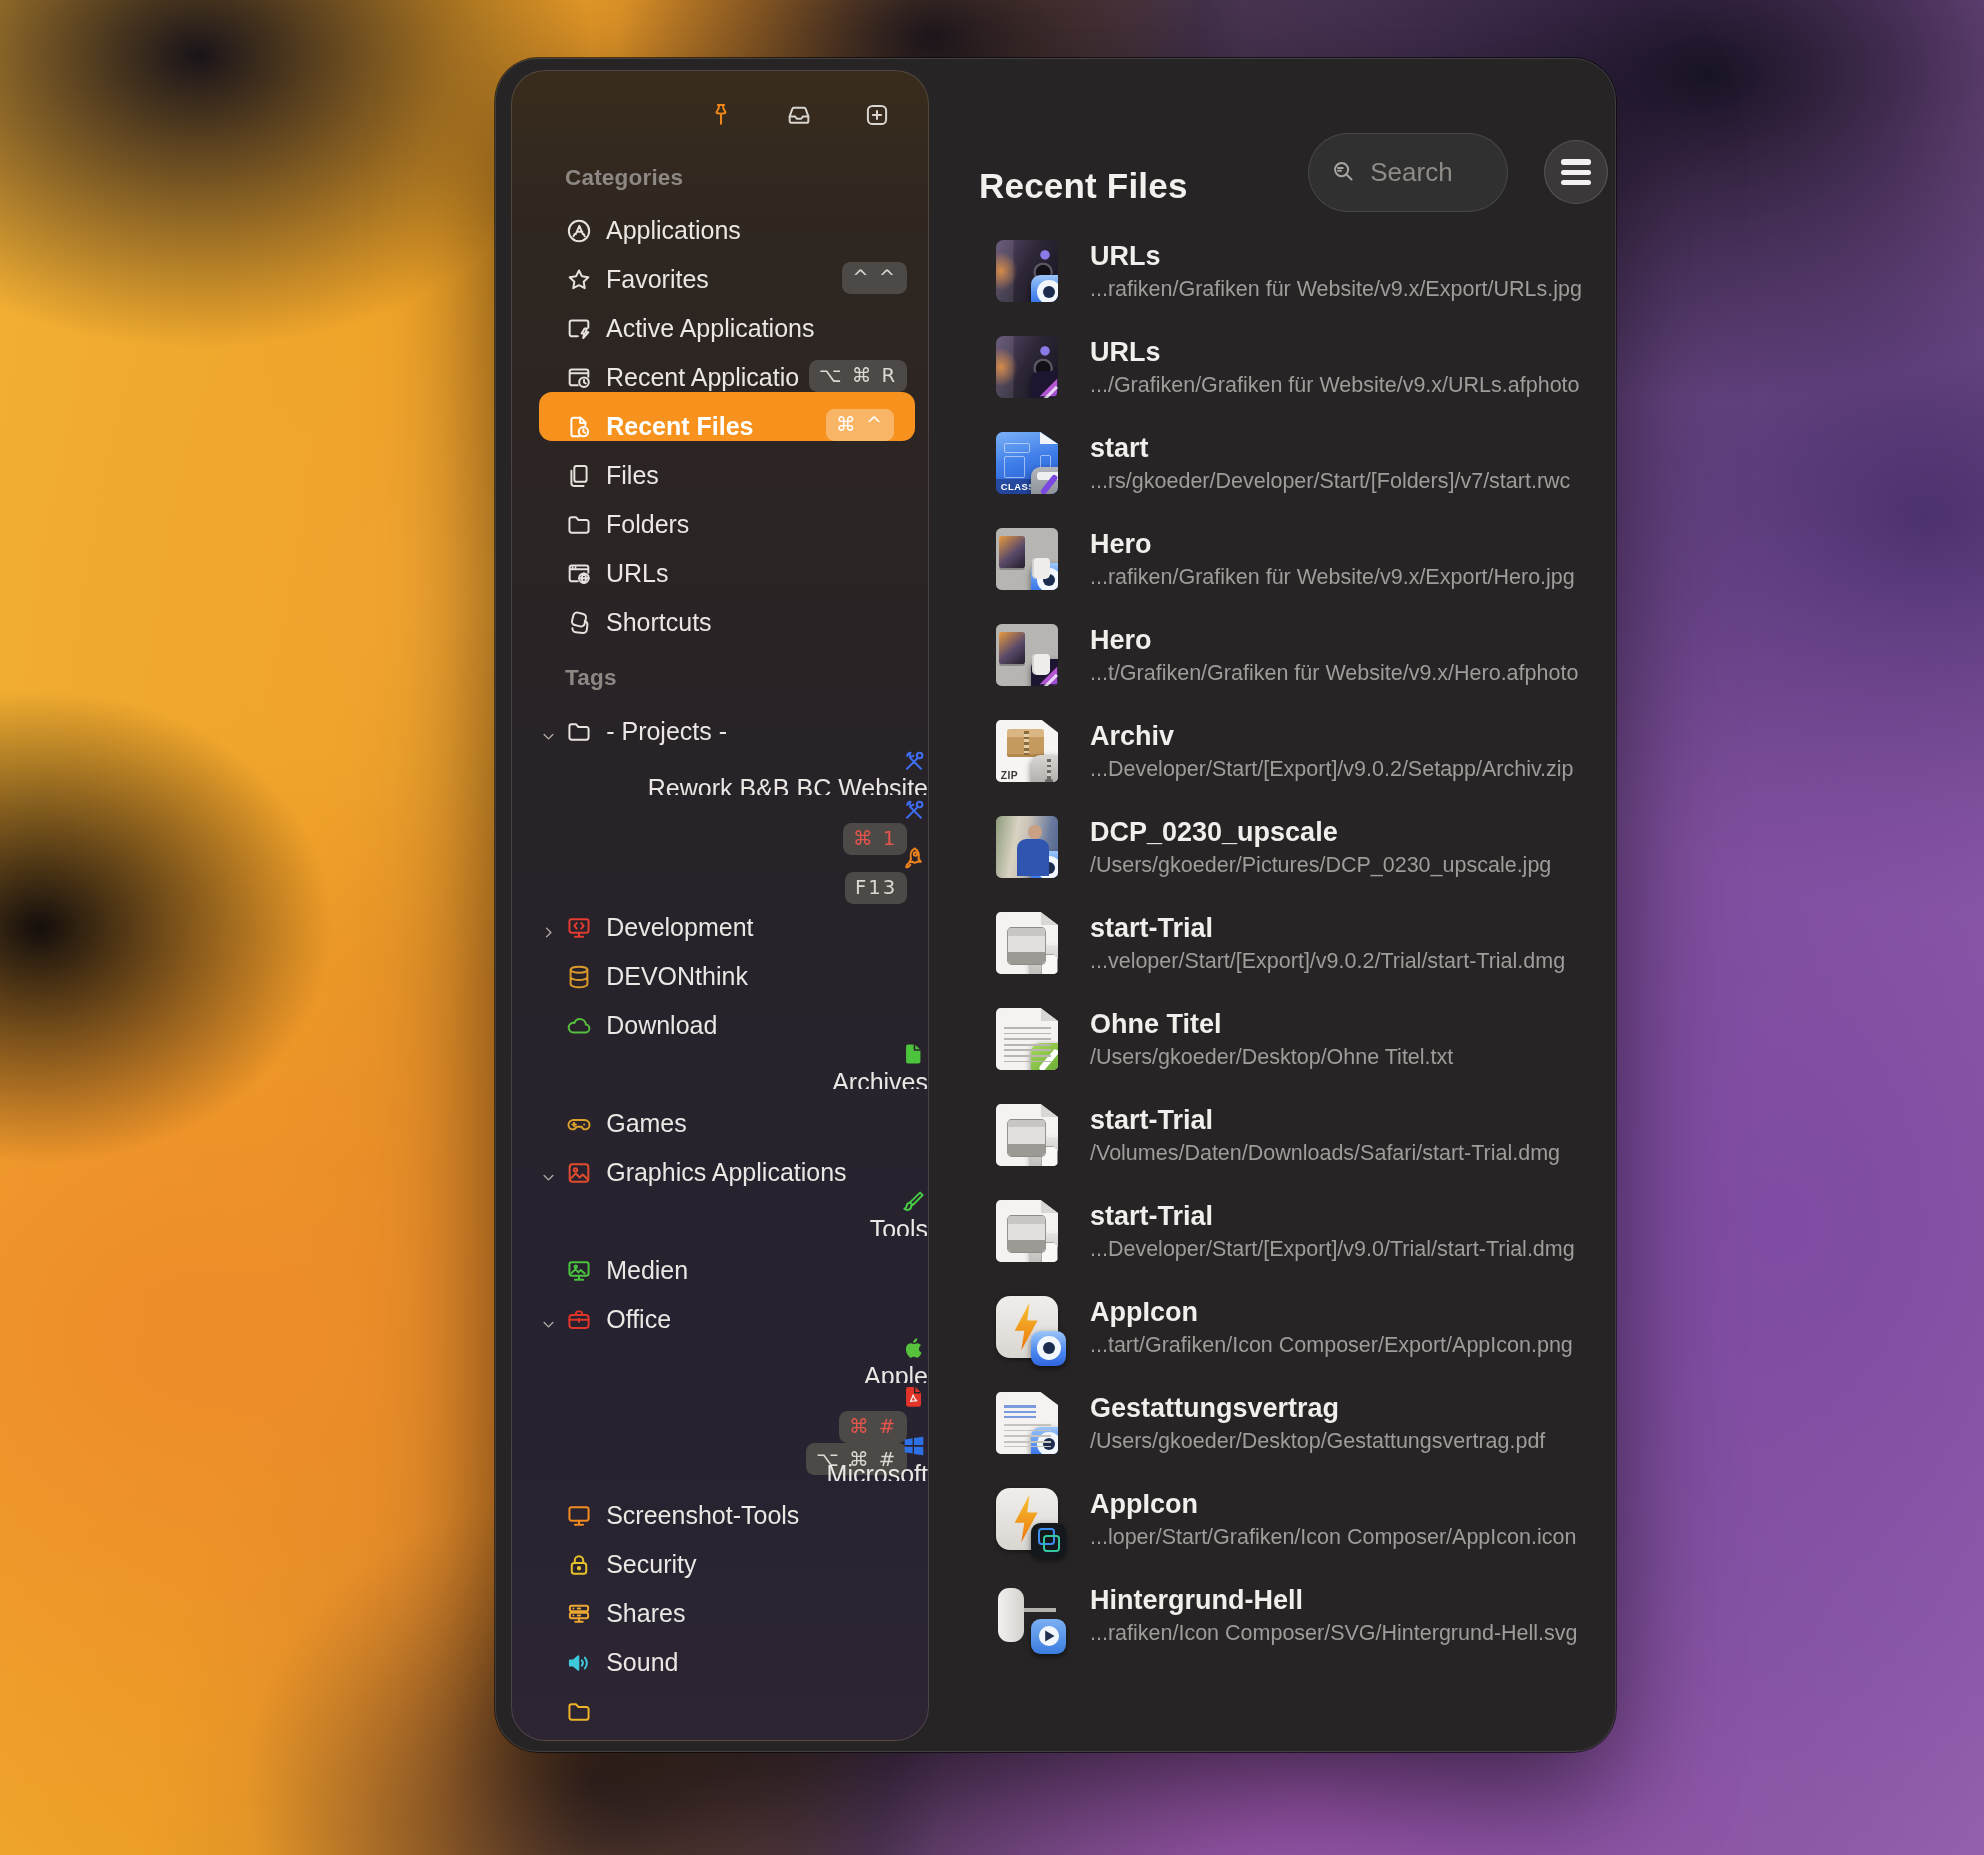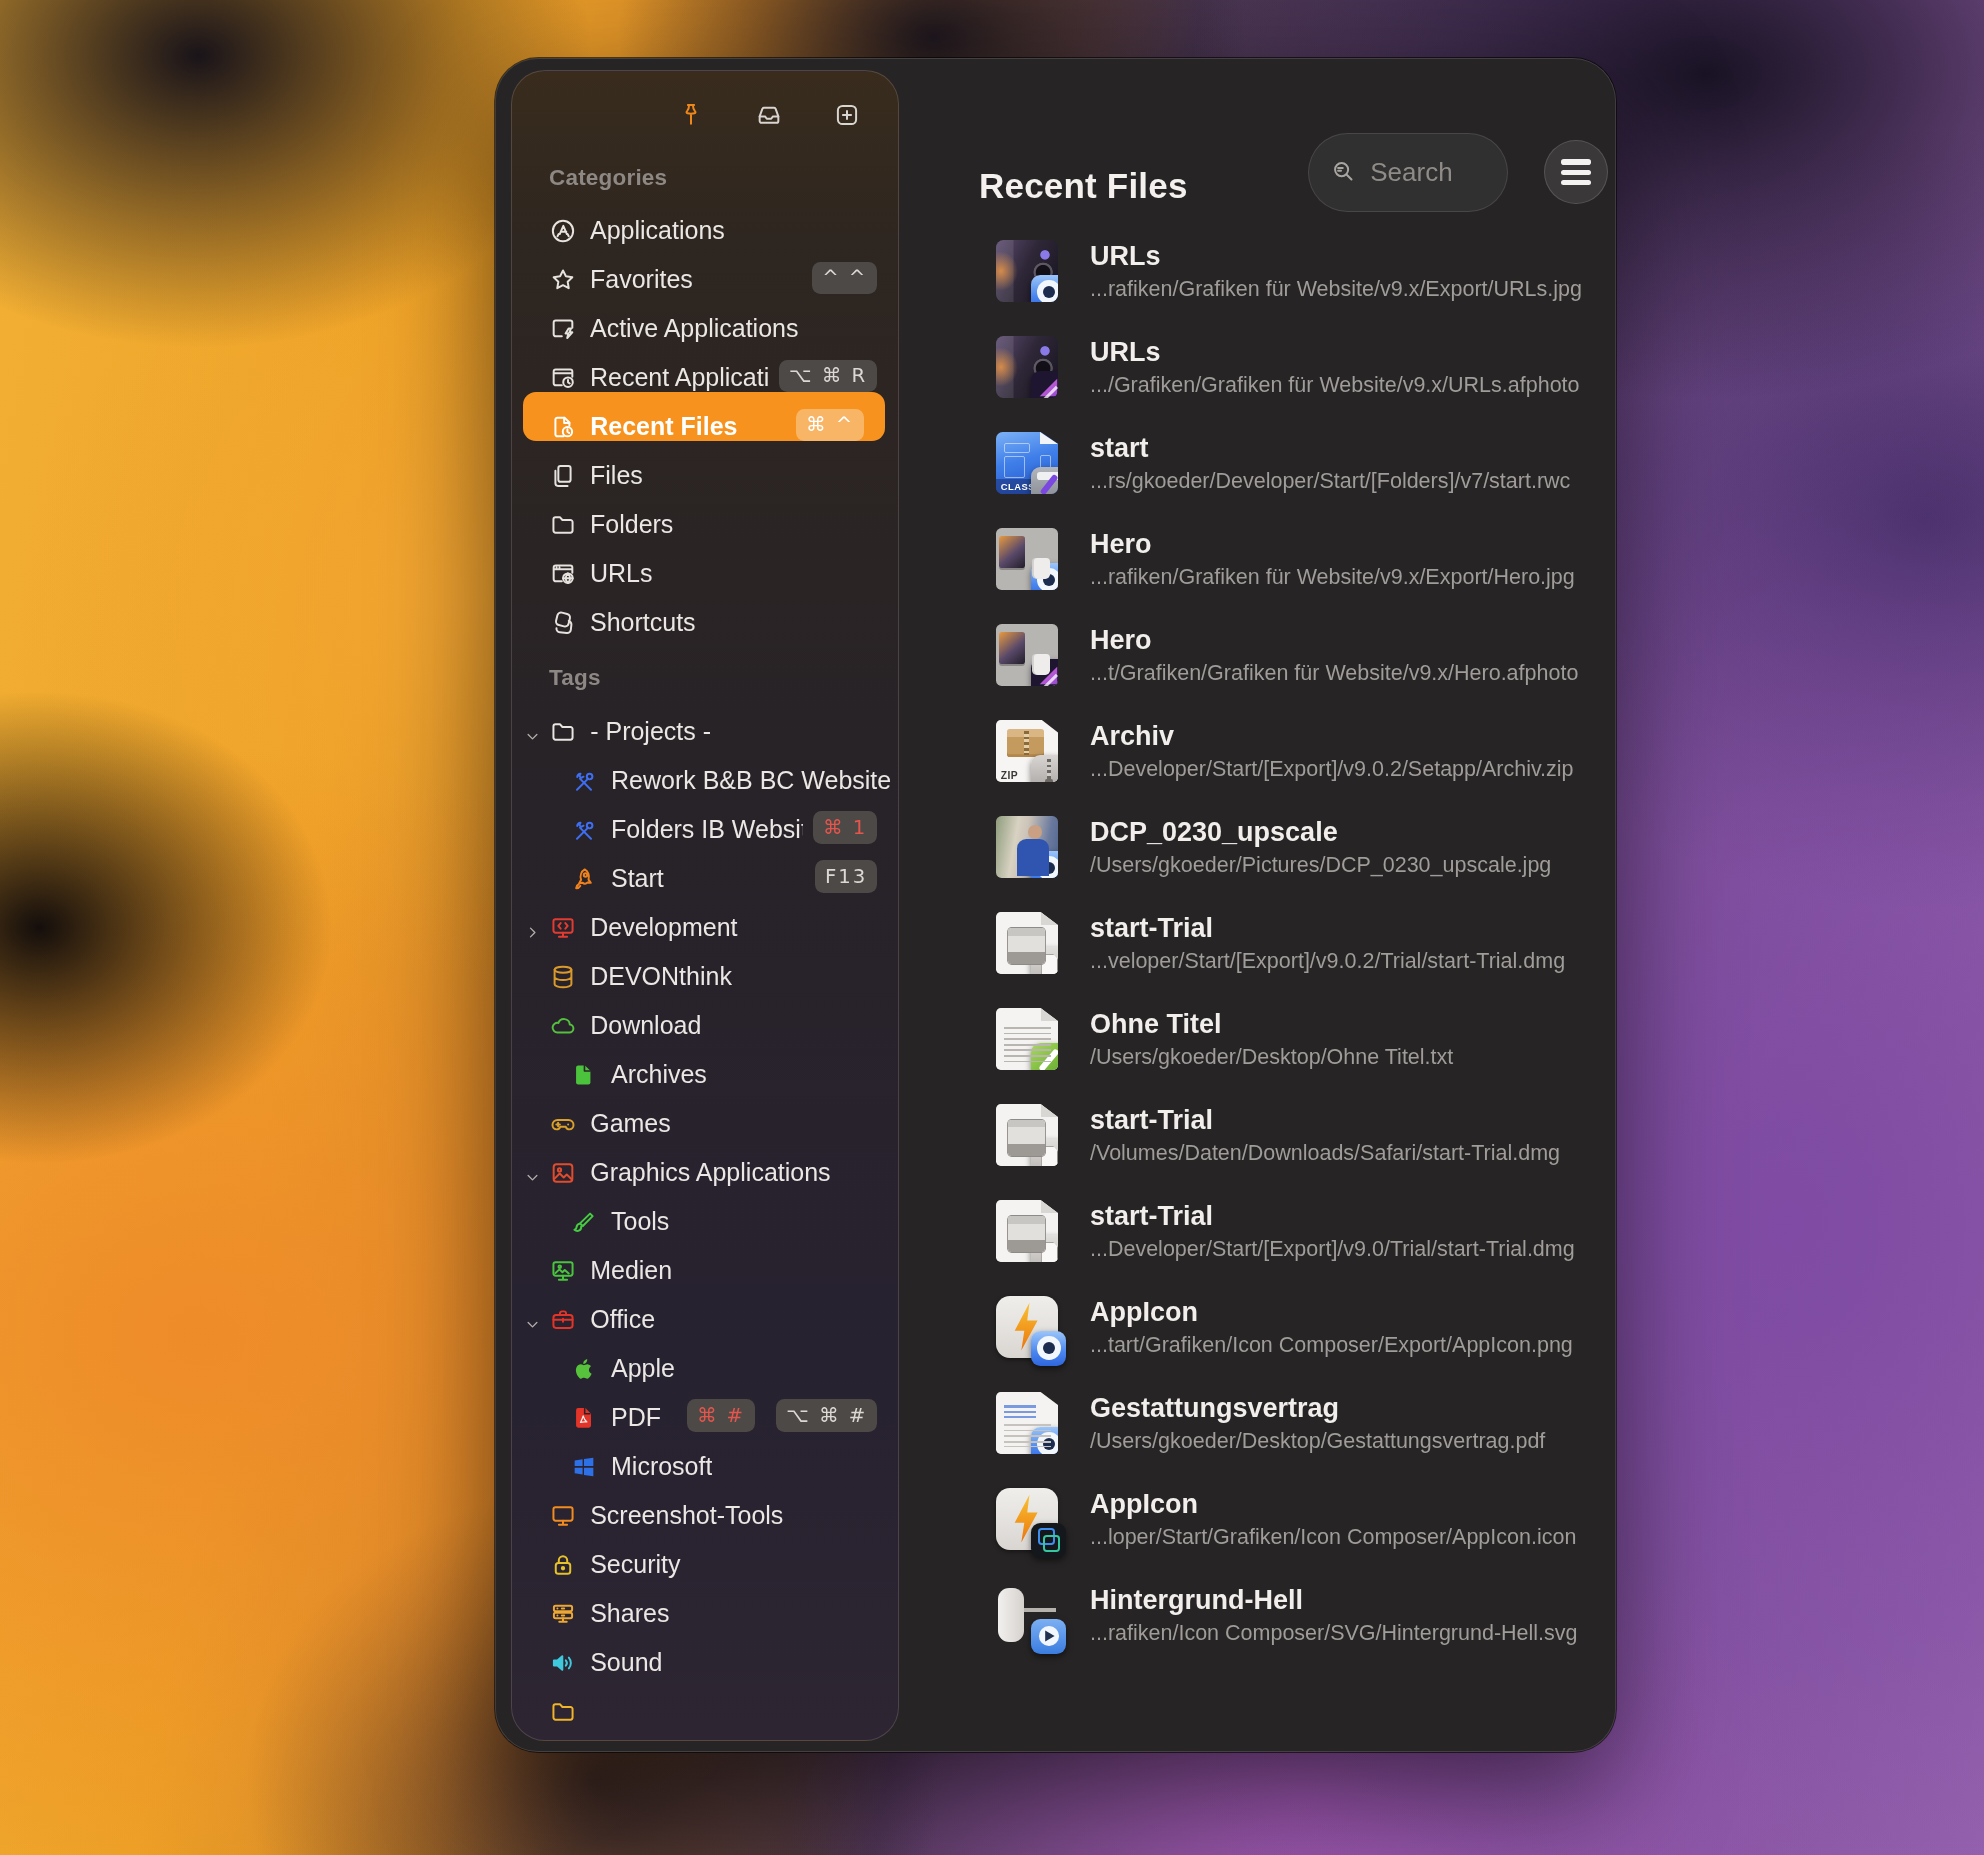--- a/index.html
+++ b/index.html
@@ -22,39 +22,39 @@
       radial-gradient(750px 600px at 97% 28%, rgba(58,40,92,.92), transparent 65%),
       radial-gradient(843px 487px at 66% 97%, rgba(172,92,188,.85), transparent 62%),
       linear-gradient(100deg,#f2b035 0%,#eda226 20%,#cf8428 33%,#4a3550 52%,#6a4880 68%,#8a5aa0 86%,#9a68b0 100%);
   }
   
   .window{position:absolute;left:495px;top:58px;width:1121px;height:1694px;
     background:#262425;border-radius:43px;
     box-shadow:0 0 0 0.9px rgba(255,255,255,.13) inset, 0 0 0 0.9px rgba(0,0,0,.6), 0 45px 112px rgba(0,0,0,.55);
     overflow:hidden;}
   
-  .sidebar{position:absolute;left:16px;top:12px;width:388px;height:1671px;
+  .sidebar{position:absolute;left:16px;top:12px;width:418px;height:1671px;
     border-radius:34px;overflow:hidden;box-sizing:border-box;
     border:0.9px solid rgba(216,190,185,.20);
-    background:linear-gradient(180deg,#392c1d 0%,#2e2620 10%,#282327 40%,#272230 78%,#2d2532 100%);}
+    background:linear-gradient(180deg,#392c1d 0%,#2e2620 10%,#282327 40%,#272230 78%,#2d2532 100%);padding-left:16px;}
   .toolbar{display:flex;justify-content:flex-end;align-items:center;gap:48px;padding:22.5px 36px 0 0;height:43px;}
   .tbtn{width:30px;height:30px;color:#d9d5d1;display:inline-flex;align-items:center;justify-content:center;cursor:pointer;}
   .tbtn.accent{color:#f0871a;}
   .tbtn svg{width:28px;height:28px;}
   .sec-header{height:37px;margin:22.5px 0 0 0;padding-left:37px;display:flex;align-items:center;
     font-size:22.5px;font-weight:bold;color:#8d8884;letter-spacing:0.2px;}
   .srow{height:49px;display:flex;align-items:flex-end;padding-left:11.2px;padding-right:0;position:relative;cursor:pointer;}
   .srow .chev{width:26px;display:inline-flex;align-items:center;justify-content:flex-start;color:#b3aeaa;flex:none;}
   .srow .chev svg{width:19px;height:19px;}
   .srow .sicon{width:28px;height:28px;flex:none;display:inline-flex;align-items:center;justify-content:center;color:#e6e2de;}
   .srow .sicon svg{width:28px;height:28px;}
   .srow .slabel{margin-left:13px;font-size:25px;color:#eae7e4;white-space:nowrap;overflow:hidden;}
   .srow .spacer{flex:1;}
   .srow.cat{padding-left:37px;}
-  .srow.ind1{padding-left:32px;}
+  .srow.ind1{padding-left:32px;flex-direction:column;}
   .srow.selected{background:#f7921e;border-radius:13px;margin-left:11.2px;margin-right:13px;padding-left:26px;}
   .srow.selected .slabel{color:#fff;font-weight:bold;}
   .srow.selected .sicon{color:#fff;}
   .badge{margin-right:20.6px;margin-left:9.4px;flex:none;background:#4c4947;color:#dcd8d4;border-radius:8.4px;
     font-family:"DejaVu Sans",sans-serif;font-size:19.7px;padding:4.7px 10.3px;letter-spacing:1.9px;white-space:nowrap;}
   .badge.red{color:#e4554c;}
   .badge.on-accent{background:rgba(255,255,255,.32);color:#fff;}
   .badge + .badge{margin-left:0;}
   
   .main{position:absolute;left:442px;top:0;width:678px;height:100%;}

